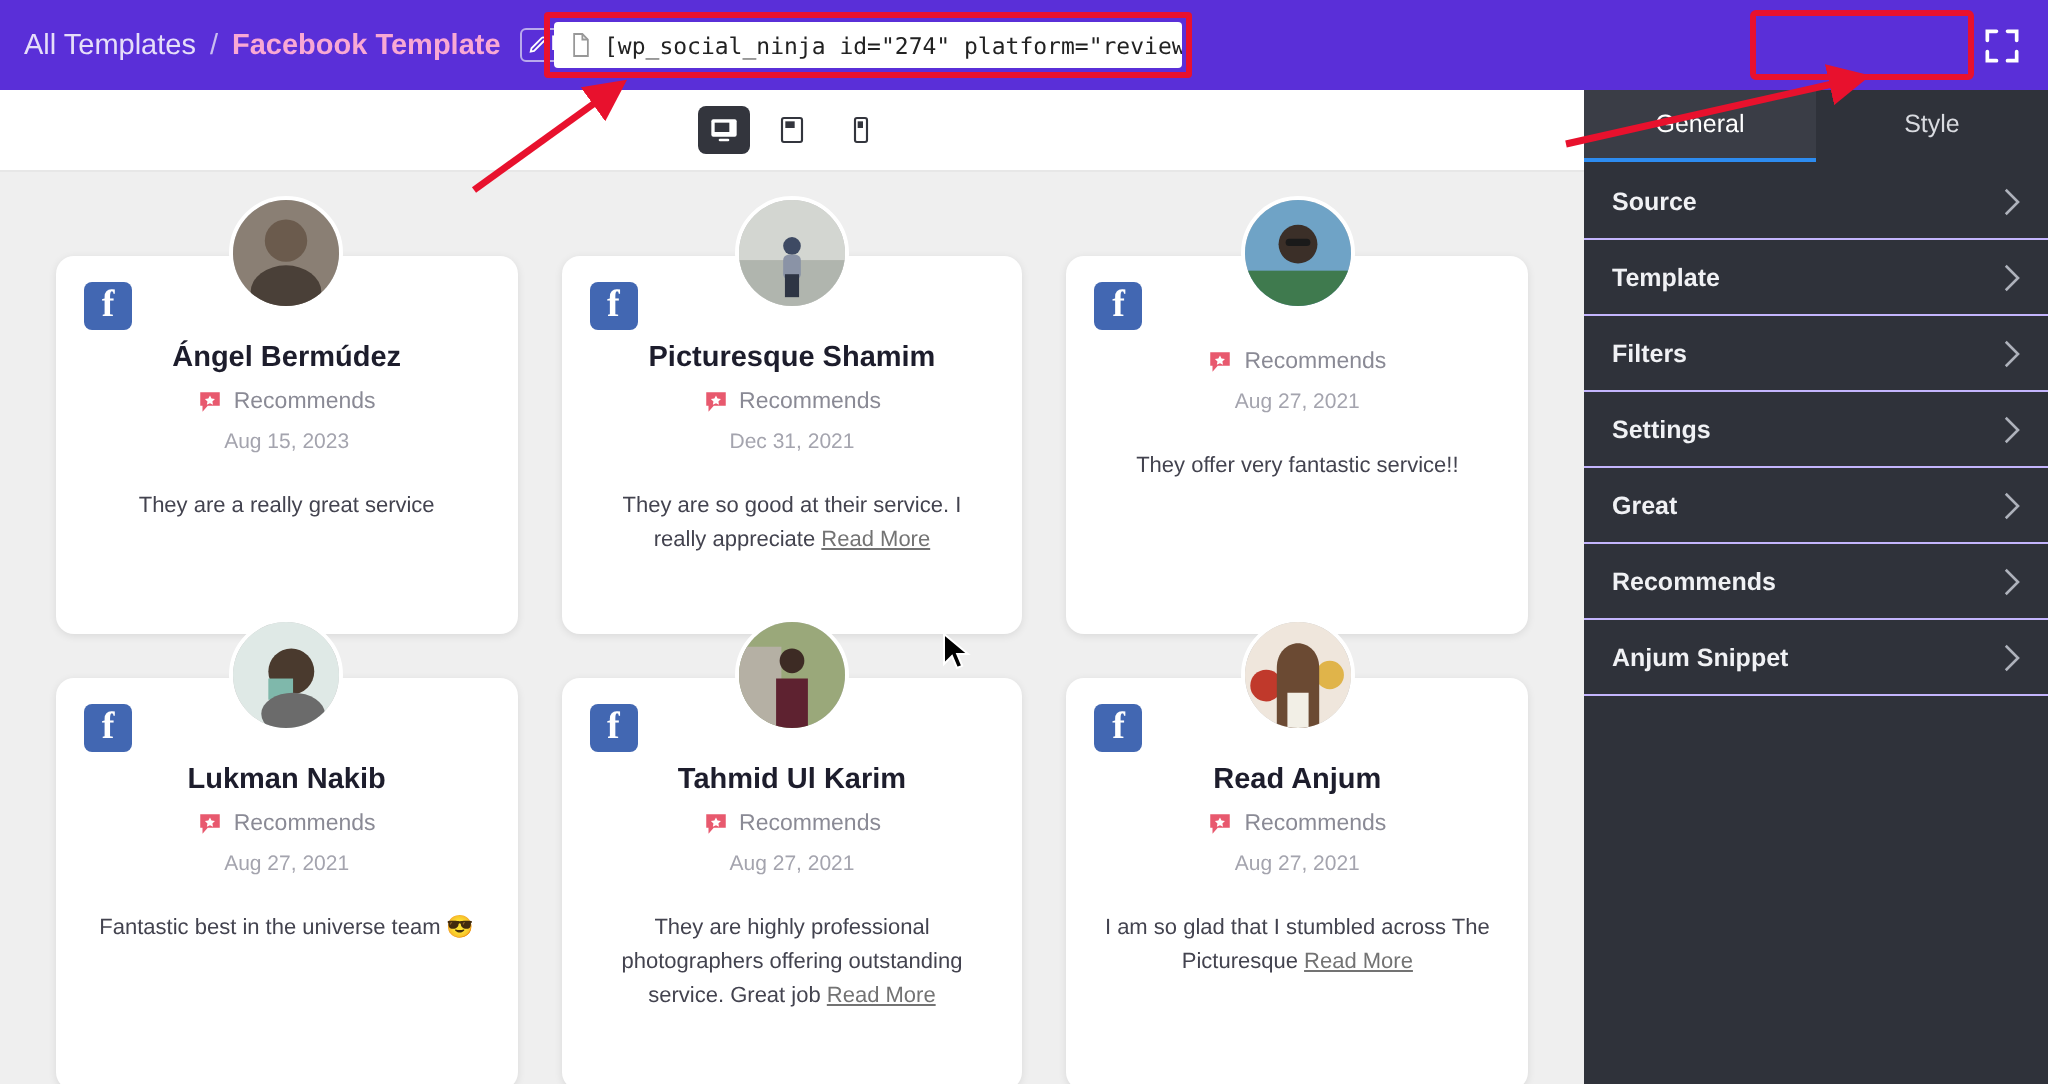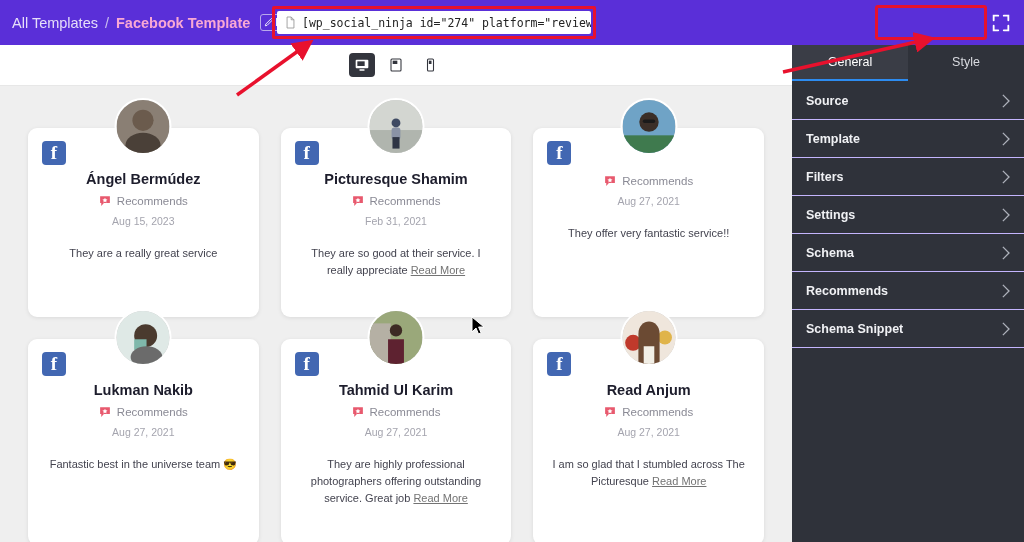--- a/index.html
+++ b/index.html
@@ -287,21 +287,21 @@
           </svg>
         </div>
         <div class="reviewer">Picturesque Shamim</div>
         <div class="rec-row">
           <svg class="rec-ico" width="12" height="12" viewBox="0 0 16 16">
             <path d="M1.5 1.5h13v9h-8l-3.5 4v-4h-1.5z" fill="#e8596e"></path>
             <path d="M8 3.6l1 2.1 2.3.3-1.7 1.6.4 2.3L8 8.8 5.9 9.9l.4-2.3L4.6 6l2.3-.3z" fill="#ffffff"></path>
           </svg>
           <span class="rec-label">Recommends</span>
         </div>
-        <div class="rdate">Feb 31, 2021</div>
+        <div class="rdate">Dec 31, 2021</div>
         <div class="rtext"><span>They are so good at their service. I really appreciate </span><span class="read-more">Read More</span></div>
       </div>
 
       <div class="card">
         <div class="fb-badge">
             <span>f</span>
           </div>
         <div class="avatar">
           <svg class="ph" viewBox="0 0 60 60">
             <rect width="60" height="60" fill="#6fa3c6"></rect>
@@ -422,33 +422,33 @@
             <path d="M2 1l7 7-7 7" fill="none" stroke="#aeb2bb" stroke-width="1.5"></path>
           </svg>
       </div>
       <div class="panel-item">
         <span class="lbl">Settings</span>
         <svg class="chev" width="9" height="14" viewBox="0 0 10 16">
             <path d="M2 1l7 7-7 7" fill="none" stroke="#aeb2bb" stroke-width="1.5"></path>
           </svg>
       </div>
       <div class="panel-item">
-        <span class="lbl">Schema</span>
+        <span class="lbl">Great</span>
         <svg class="chev" width="9" height="14" viewBox="0 0 10 16">
             <path d="M2 1l7 7-7 7" fill="none" stroke="#aeb2bb" stroke-width="1.5"></path>
           </svg>
       </div>
       <div class="panel-item">
         <span class="lbl">Recommends</span>
         <svg class="chev" width="9" height="14" viewBox="0 0 10 16">
             <path d="M2 1l7 7-7 7" fill="none" stroke="#aeb2bb" stroke-width="1.5"></path>
           </svg>
       </div>
       <div class="panel-item">
-        <span class="lbl">Schema Snippet</span>
+        <span class="lbl">Anjum Snippet</span>
         <svg class="chev" width="9" height="14" viewBox="0 0 10 16">
             <path d="M2 1l7 7-7 7" fill="none" stroke="#aeb2bb" stroke-width="1.5"></path>
           </svg>
       </div>
     </div>
   </div>
 
   <svg class="anno">
     <defs>
       <marker id="ah" markerWidth="6" markerHeight="6" refX="3" refY="3" orient="auto">

